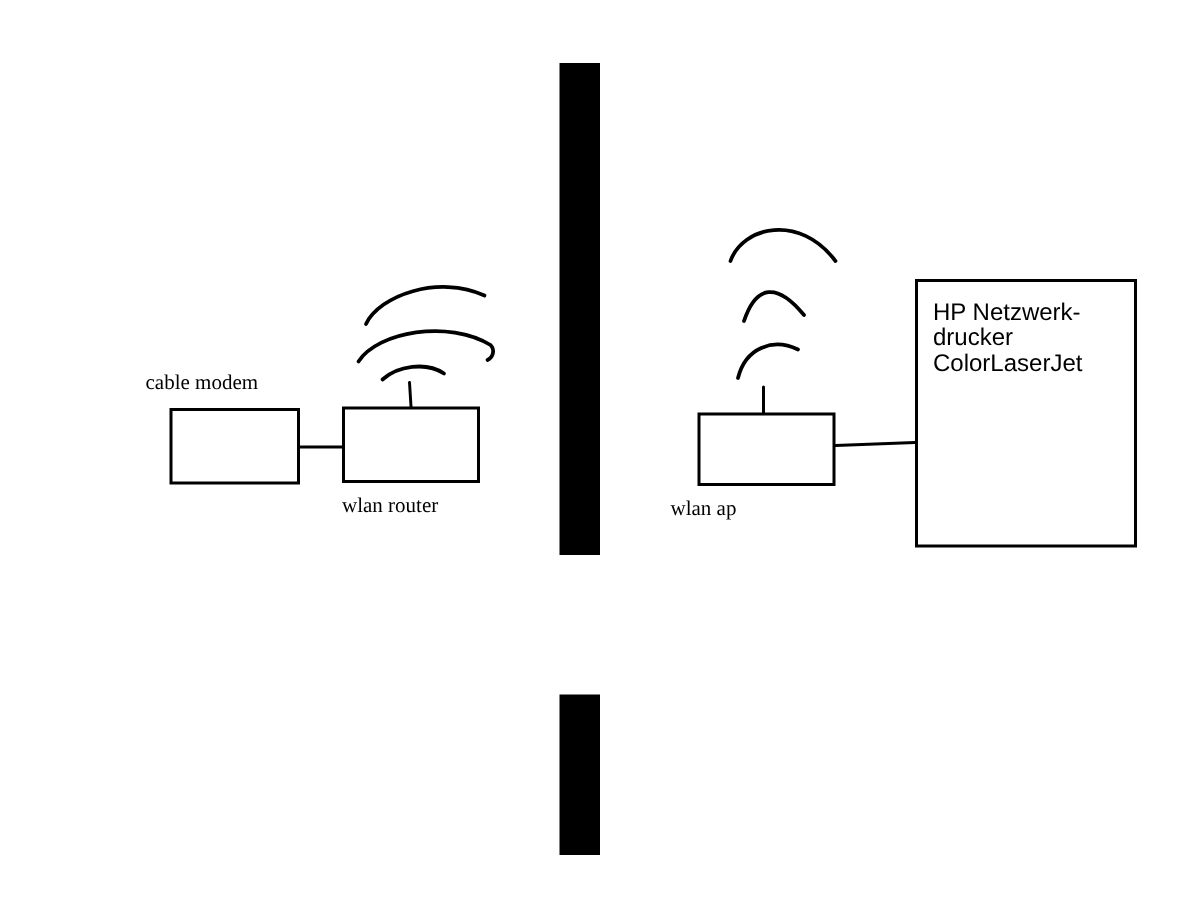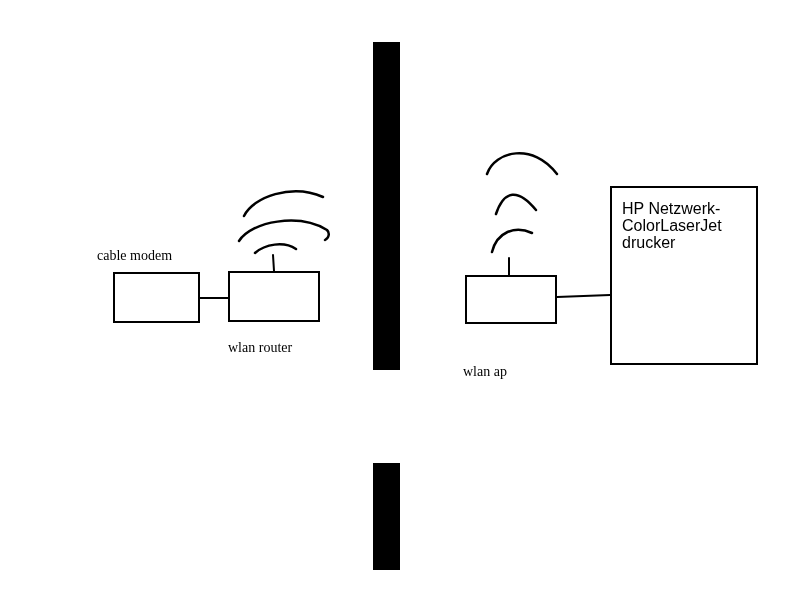--- a/index.html
+++ b/index.html
@@ -67,28 +67,28 @@
   <div class="box" style="left:113px; top:272px; width:87px; height:51px;"></div>
 
   <div class="box" style="left:228px; top:271px; width:92px; height:51px;"></div>
 
   <div class="box" style="left:465px; top:275px; width:92px; height:49px;"></div>
 
   <div class="box" style="left:610px; top:186px; width:148px; height:179px;"></div>
 
   <div class="label" style="left:97px; top:248px;">cable modem</div>
 
-  <div class="label" style="left:228px; top:340px;text-align:right;">wlan router</div>
+  <div class="label" style="left:228px; top:330px;text-align:right;">wlan router</div>
 
-  <div class="label" style="left:463px; top:332px;margin-top:32px;">wlan ap</div>
+  <div class="label" style="left:447px; top:332px;">wlan ap</div>
 
   <div class="printer-text">
     <div>HP Netzwerk-</div>
+    <div>drucker</div>
     <div>ColorLaserJet</div>
-    <div>drucker</div>
   </div>
 
   <svg class="overlay" viewBox="0 0 800 600">
 
     <line x1="200" y1="298" x2="228" y2="298" stroke-width="2"></line>
 
     <line x1="557" y1="297" x2="610" y2="295" stroke-width="2"></line>
 
     <line x1="274" y1="271" x2="273" y2="255" stroke-width="2"></line>
 

